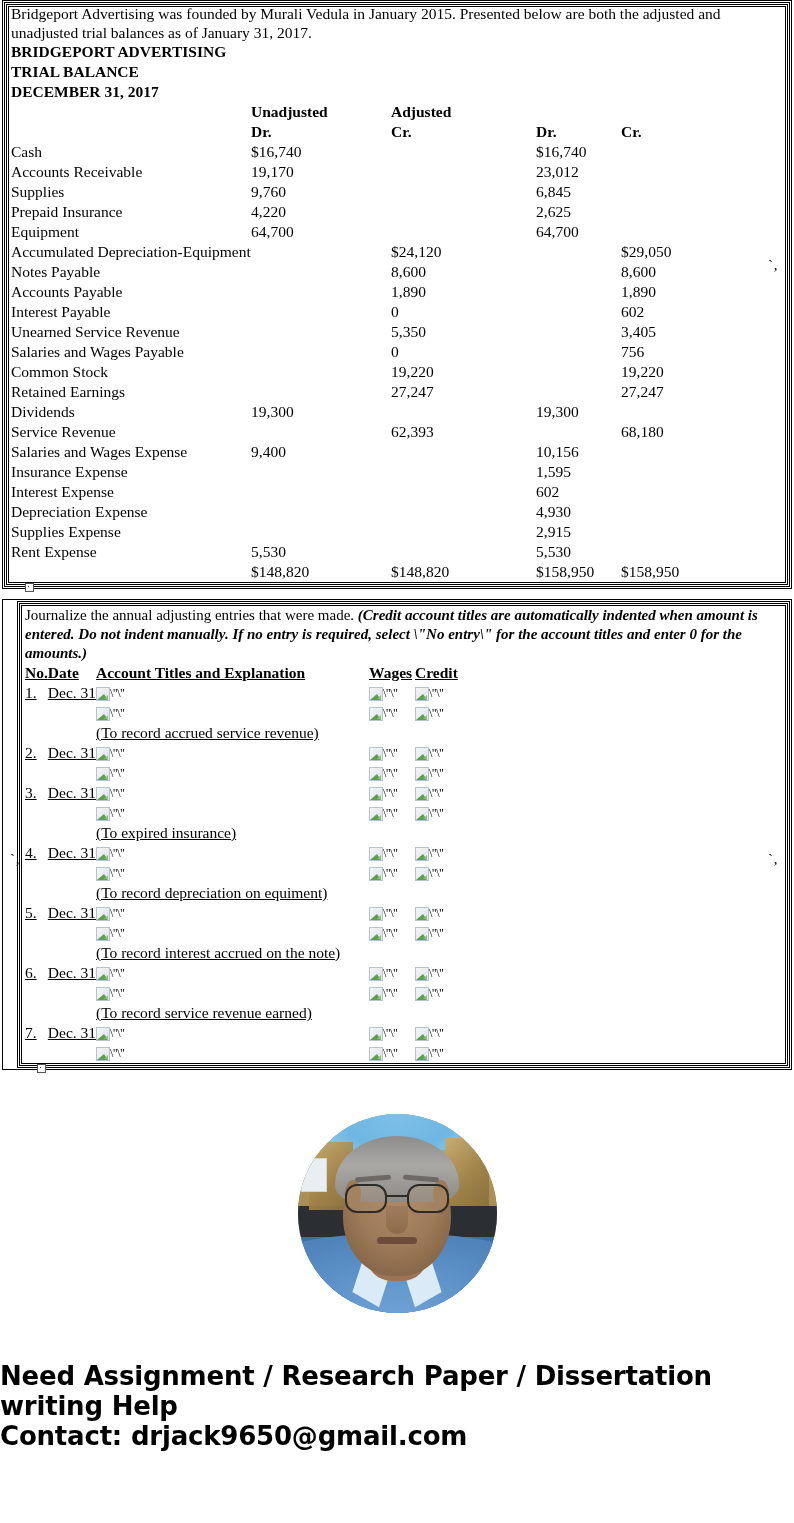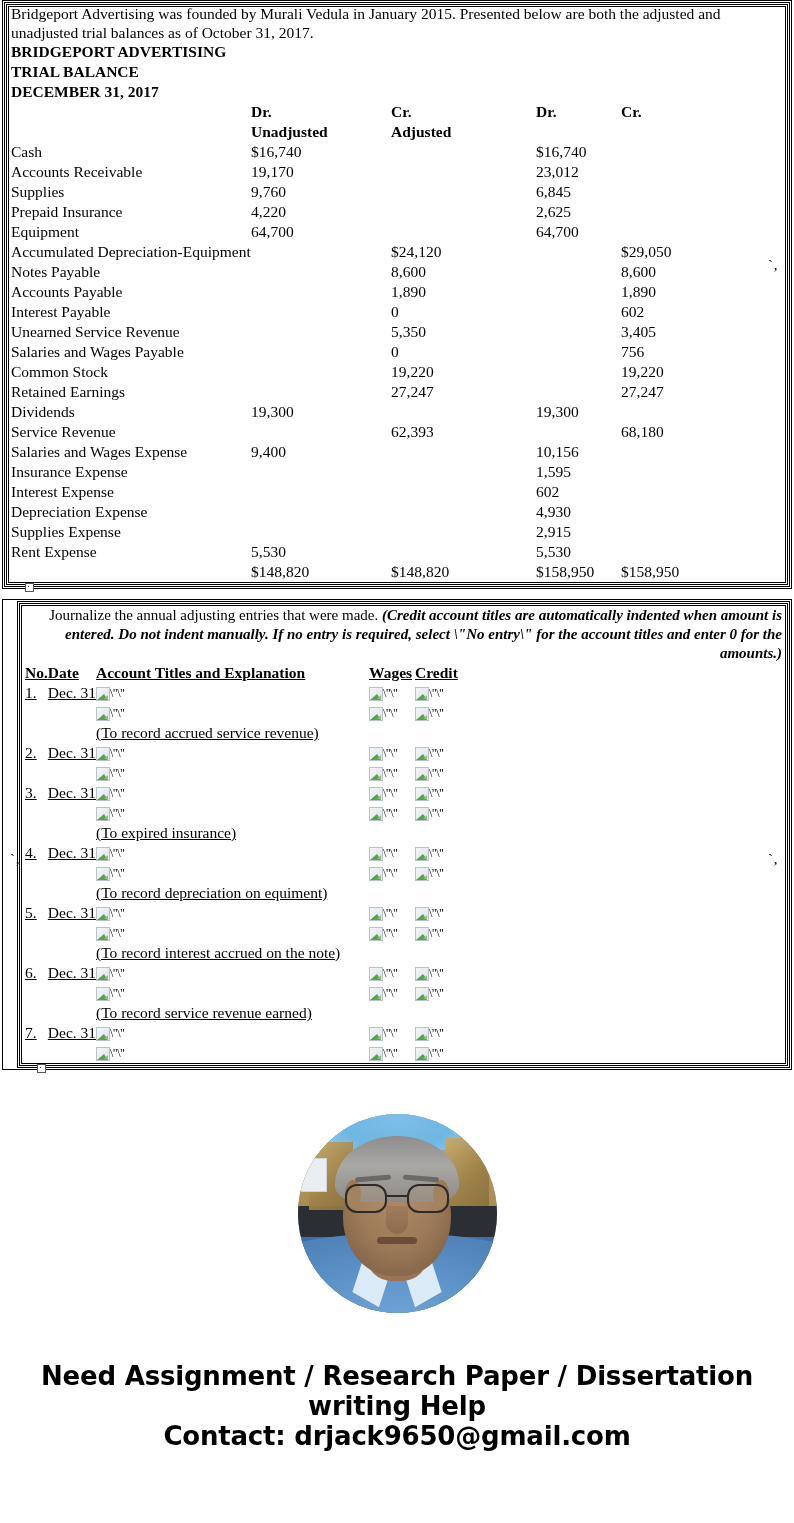--- a/index.html
+++ b/index.html
@@ -112,21 +112,20 @@
     letter-spacing: -0.5px;
     vertical-align: 1px;
   }
   .imgwrap { white-space: nowrap; display: inline-block; }
 
   
   .jr-instr {
     font-size: 15px;
     line-height: 19px;
     padding: 0 3px;
-    text-align: right;
   }
   .jr-instr .em {
     font-weight: bold;
     font-style: italic;
   }
 
   table.jr {
     border-collapse: collapse;
     width: 100%;
     font-size: 15.5px;
@@ -291,21 +290,21 @@
   .ph-mouth {
     position: absolute; left: 50%; top: 62%;
     transform: translateX(-50%);
     width: 40px; height: 7px;
     background: #6d4c3c;
     border-radius: 4px;
   }
 
   
   .promo {
-    text-align: center;
+    text-align: left;
     font-family: "DejaVu Sans", "Liberation Sans", sans-serif;
     font-weight: bold;
     font-size: 26px;
     line-height: 30px;
     padding-top: 44px;
     letter-spacing: -0.2px;
   }
   .promo .l2 { display: block; }
 </style>
 </head>
@@ -313,42 +312,42 @@
 
 <div class="page">
 
   <div class="frame-a" style="position:relative;">
     <div class="frame-b">
       <div class="frame-c">
         <div class="frame-inner">
 
           <div class="intro">
             <span>Bridgeport Advertising was founded by Murali Vedula in January 2015. Presented below are both the adjusted and</span>
-            <span>unadjusted trial balances as of October 31, 2017.</span>
+            <span>unadjusted trial balances as of January 31, 2017.</span>
           </div>
 
           <div class="tb-head">BRIDGEPORT ADVERTISING</div>
           <div class="tb-head">TRIAL BALANCE</div>
           <div class="tb-head">DECEMBER 31, 2017</div>
 
           <table class="tb">
             <thead>
+              <tr>
+                <th class="c-title"></th>
+                <th class="c-udr">Unadjusted</th>
+                <th class="c-ucr">Adjusted</th>
+                <th class="c-adr"></th>
+                <th class="c-acr"></th>
+              </tr>
               <tr>
                 <th class="c-title"></th>
                 <th class="c-udr">Dr.</th>
                 <th class="c-ucr">Cr.</th>
                 <th class="c-adr">Dr.</th>
                 <th class="c-acr">Cr.</th>
-              </tr>
-              <tr>
-                <th class="c-title"></th>
-                <th class="c-udr">Unadjusted</th>
-                <th class="c-ucr">Adjusted</th>
-                <th class="c-adr"></th>
-                <th class="c-acr"></th>
               </tr>
             </thead>
             <tbody>
                 <tr>
                   <td class="c-title">Cash</td>
                   <td class="c-udr">$16,740</td>
                   <td class="c-ucr"></td>
                   <td class="c-adr">$16,740</td>
                   <td class="c-acr"></td>
                 </tr>

